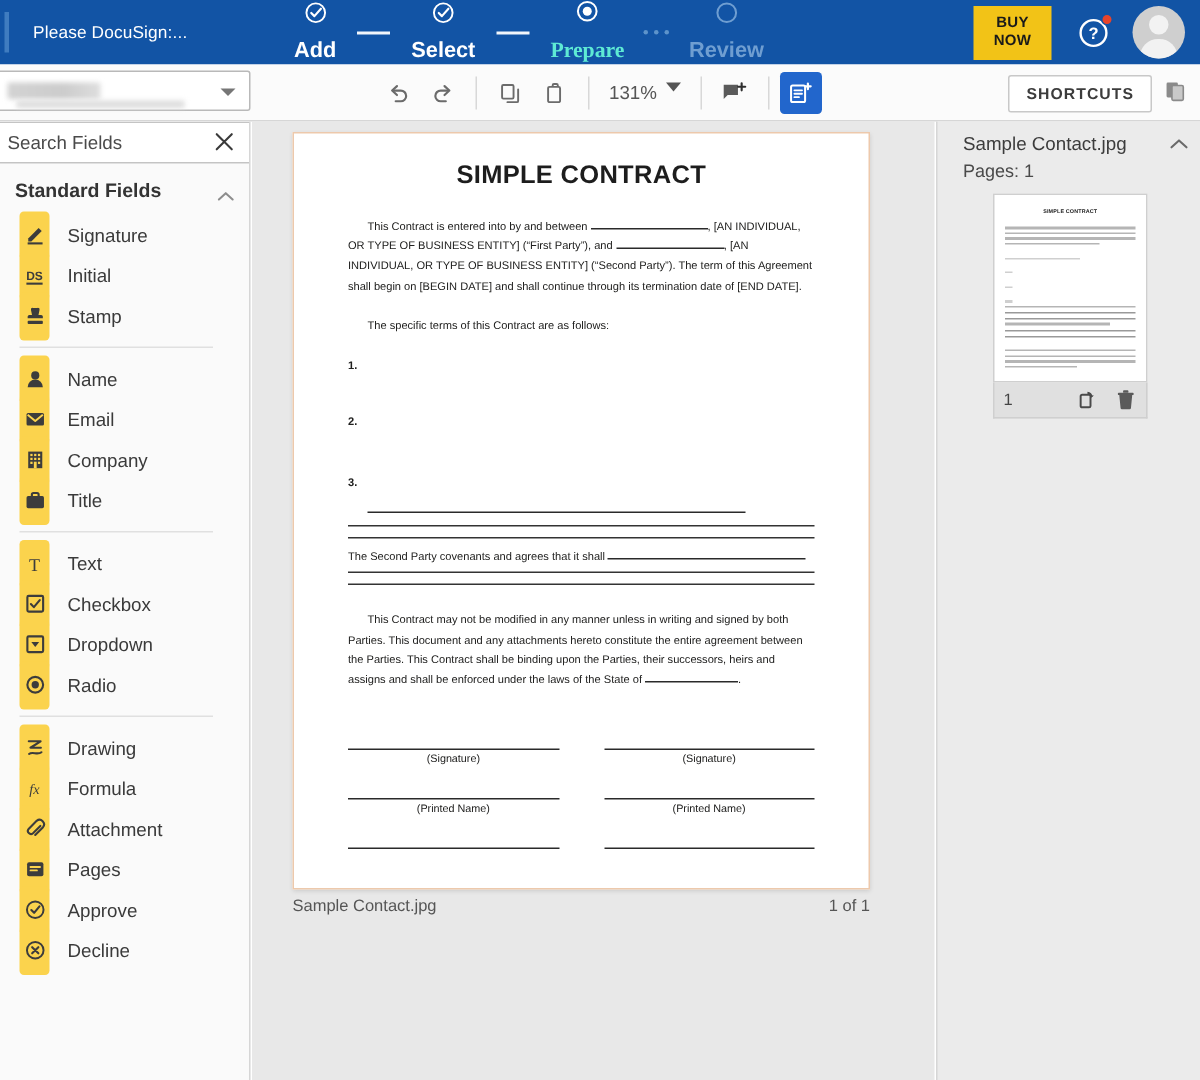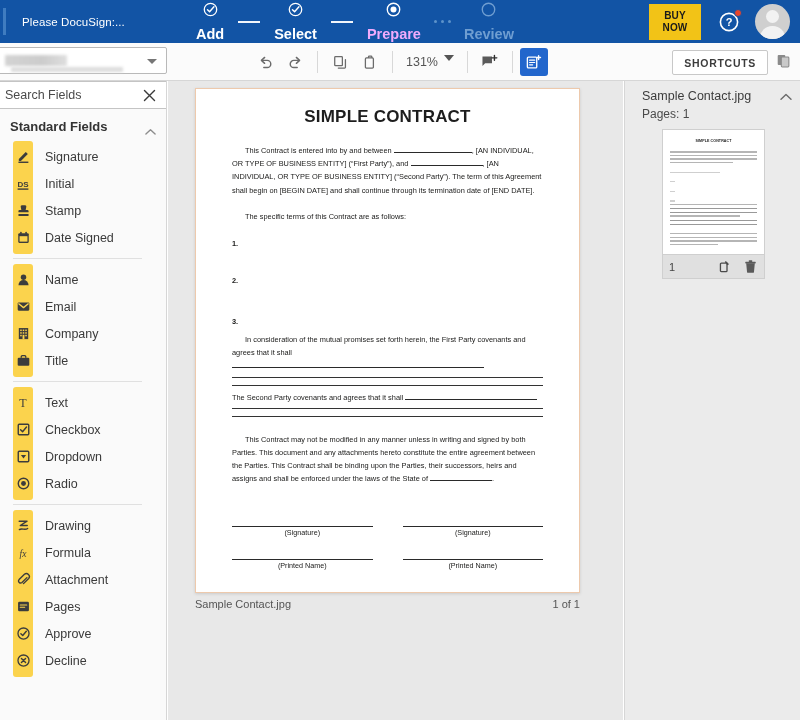--- a/index.html
+++ b/index.html
@@ -32,21 +32,21 @@
     position: absolute; left: 196px; top: 0;
     height: 43px; display: flex; align-items: center; gap: 0px;
   }
   .step {
     display: flex; align-items: center; gap: 6px;
     font-size: 14.5px; font-weight: bold;
     white-space: nowrap;
     flex-direction: column;
   }
   .step.done { color: #ffffff; }
-  .step.current { color: #f0abfc; }
+  .step.current { color: #5eead4; font-family: Liberation Serif, serif; }
   .step.future { color: #6f9ed1; }
   .step-ico { display: block; }
   .dash {
     width: 22px; height: 2px; background: #ffffff; margin: 0 14px;
     opacity: .95;
   }
   .dots { display:flex; gap:4px; margin: 0 13px; }
   .dots i { width:3px; height:3px; border-radius:50%; background:#5d93ca; display:block;}
 
   .buy-now {
@@ -503,31 +503,20 @@
       <span class="fld-label">Initial</span>
     </div>
     <div class="fld">
       <span class="fi">
         <svg width="15" height="15" viewBox="0 0 16 16">
             <path d="M6.4 2.4 h3.2 a1.4 1.4 0 0 1 1.4 1.7 l-0.7 3.3 h1.9 a1.2 1.2 0 0 1 1.2 1.2 v1.2 H2.6 V8.6 a1.2 1.2 0 0 1 1.2 -1.2 h1.9 L5 4.1 a1.4 1.4 0 0 1 1.4 -1.7 z" fill="#3c3c3c"></path>
             <rect x="2.6" y="11.6" width="10.8" height="2.2" rx=".6" fill="#3c3c3c"></rect>
           </svg>
       </span>
       <span class="fld-label">Stamp</span>
-    </div>
-    <div class="fld">
-      <span class="fi">
-        <svg width="15" height="15" viewBox="0 0 16 16">
-            <rect x="2.4" y="3.4" width="11.2" height="10.4" rx="1.2" fill="#3c3c3c"></rect>
-            <rect x="3.8" y="6.6" width="8.4" height="5.8" fill="#fbd34d"></rect>
-            <rect x="4.4" y="1.8" width="1.6" height="3" rx=".7" fill="#3c3c3c"></rect>
-            <rect x="10" y="1.8" width="1.6" height="3" rx=".7" fill="#3c3c3c"></rect>
-          </svg>
-      </span>
-      <span class="fld-label">Date Signed</span>
     </div>
 
     <div class="fld-divider"></div>
 
     <div class="fld">
       <span class="fi">
         <svg width="15" height="15" viewBox="0 0 16 16">
             <circle cx="8" cy="5.6" r="2.9" fill="#3c3c3c"></circle>
             <path d="M2.6 14 a5.4 5.4 0 0 1 10.8 0 z" fill="#3c3c3c"></path>
           </svg>
@@ -687,21 +676,20 @@
 
       <div style="height:16px"></div>
       <div class="num">1.</div>
       <div style="height:28px"></div>
       <div class="num">2.</div>
       <div style="height:32px"></div>
       <div class="num">3.</div>
 
       <div style="height:7px"></div>
       <div class="doc-p indent">
-        <span>In consideration of the mutual promises set forth herein, the First Party covenants and agrees that it shall</span>
         <span class="ul" style="width:252px"></span>
       </div>
       <div style="height:4px"></div>
       <div class="rule-full"></div>
       <div style="height:7px"></div>
       <div class="rule-full"></div>
       <div style="height:5px"></div>
       <div class="doc-p">
         <span>The Second Party covenants and agrees that it shall</span>
         <span class="ul" style="width:132px"></span>

